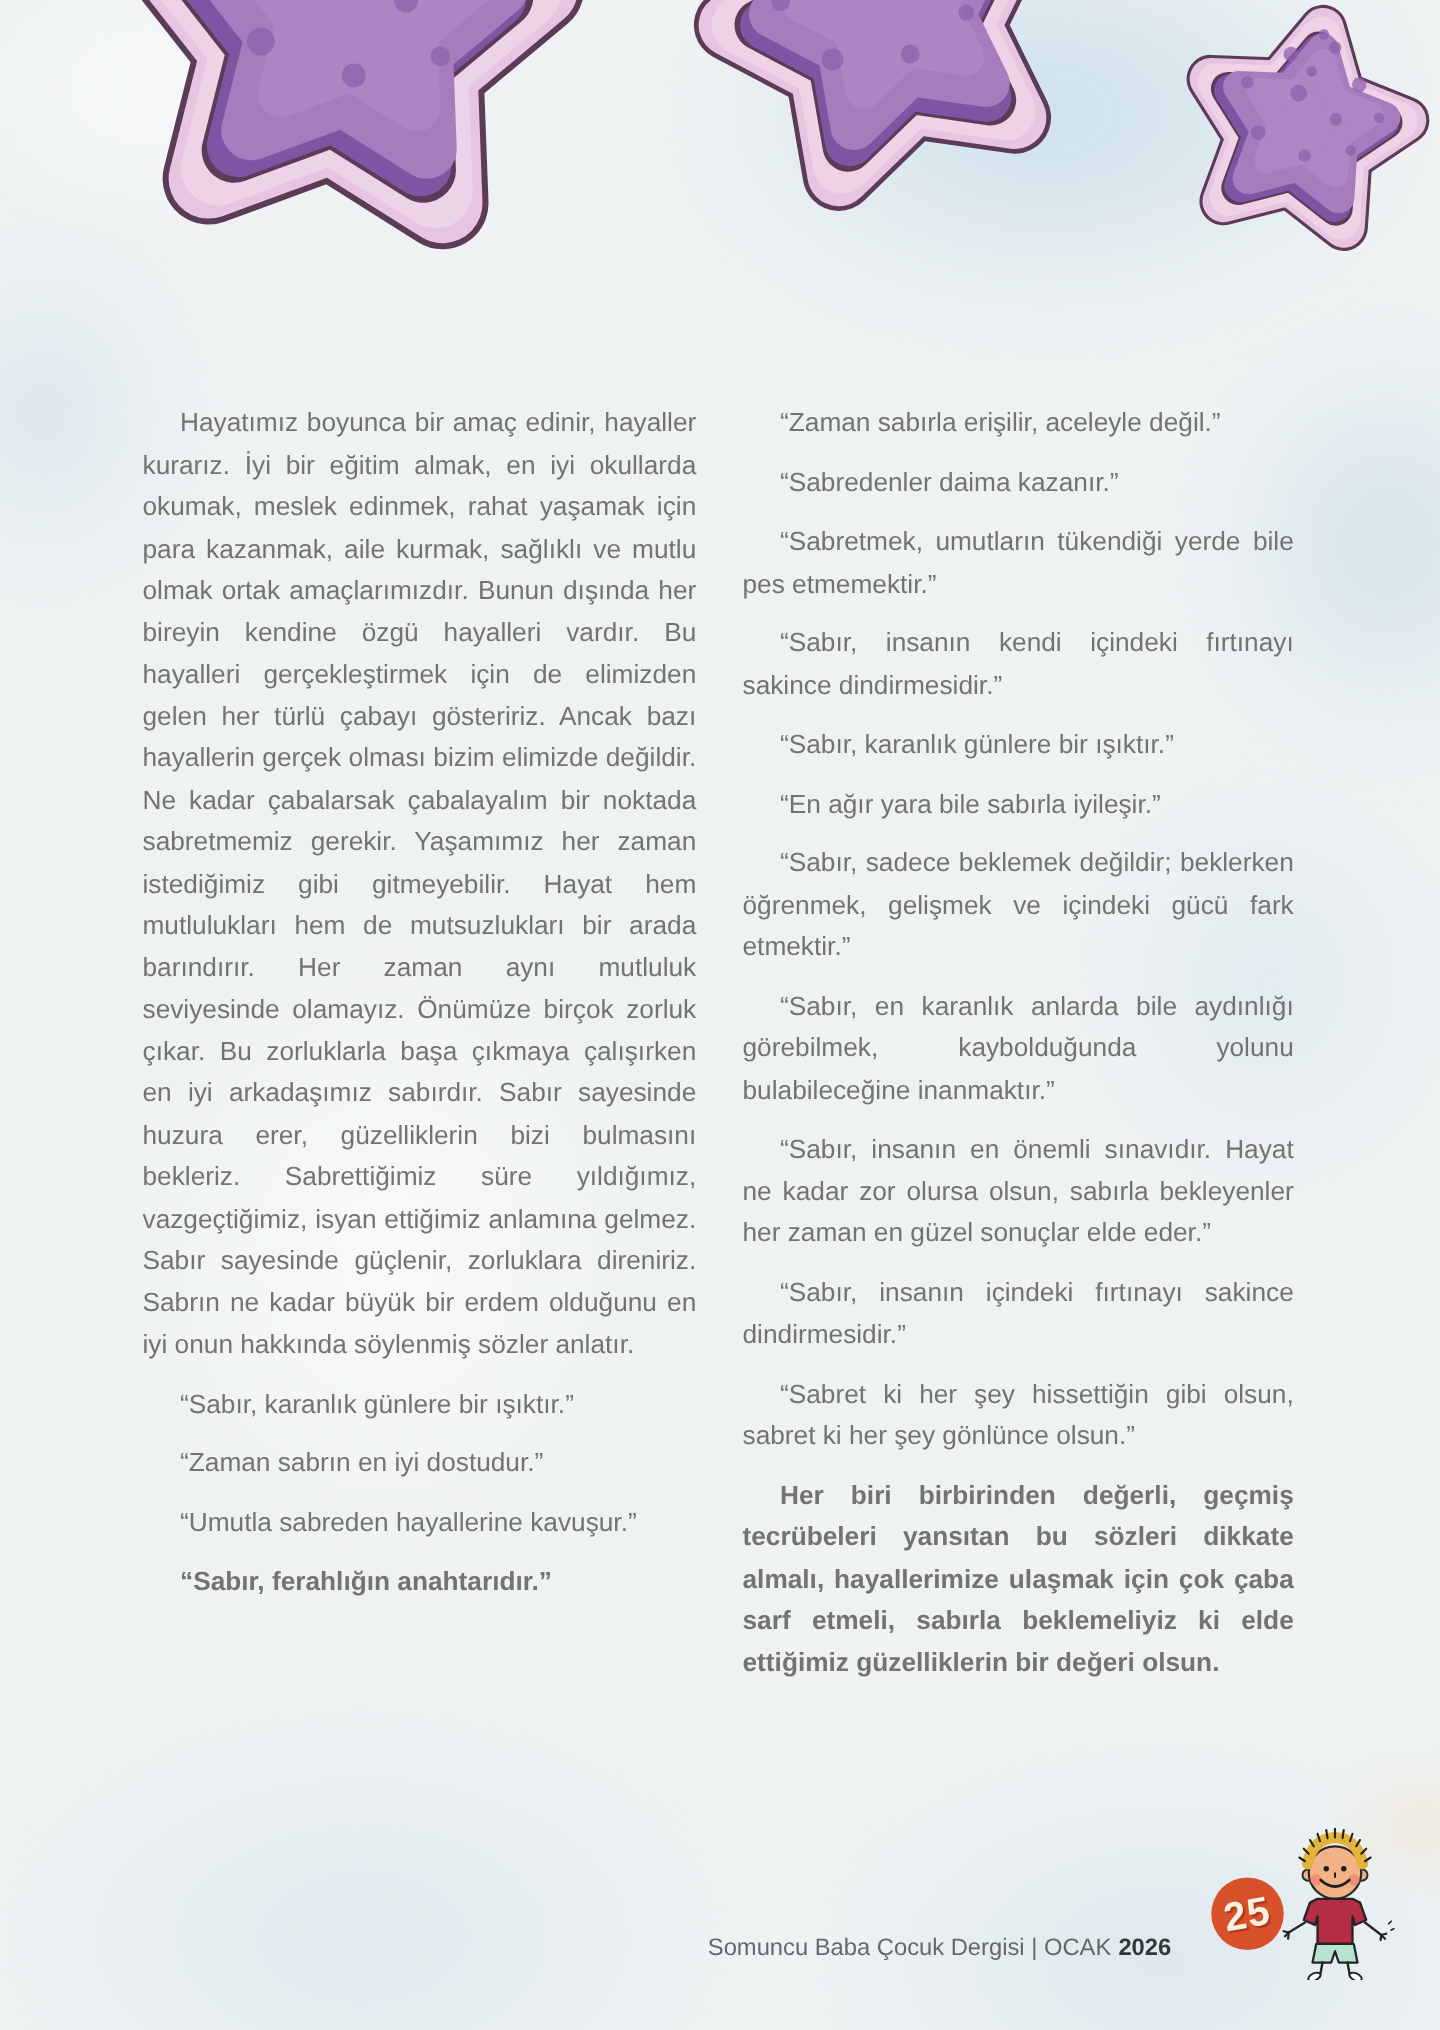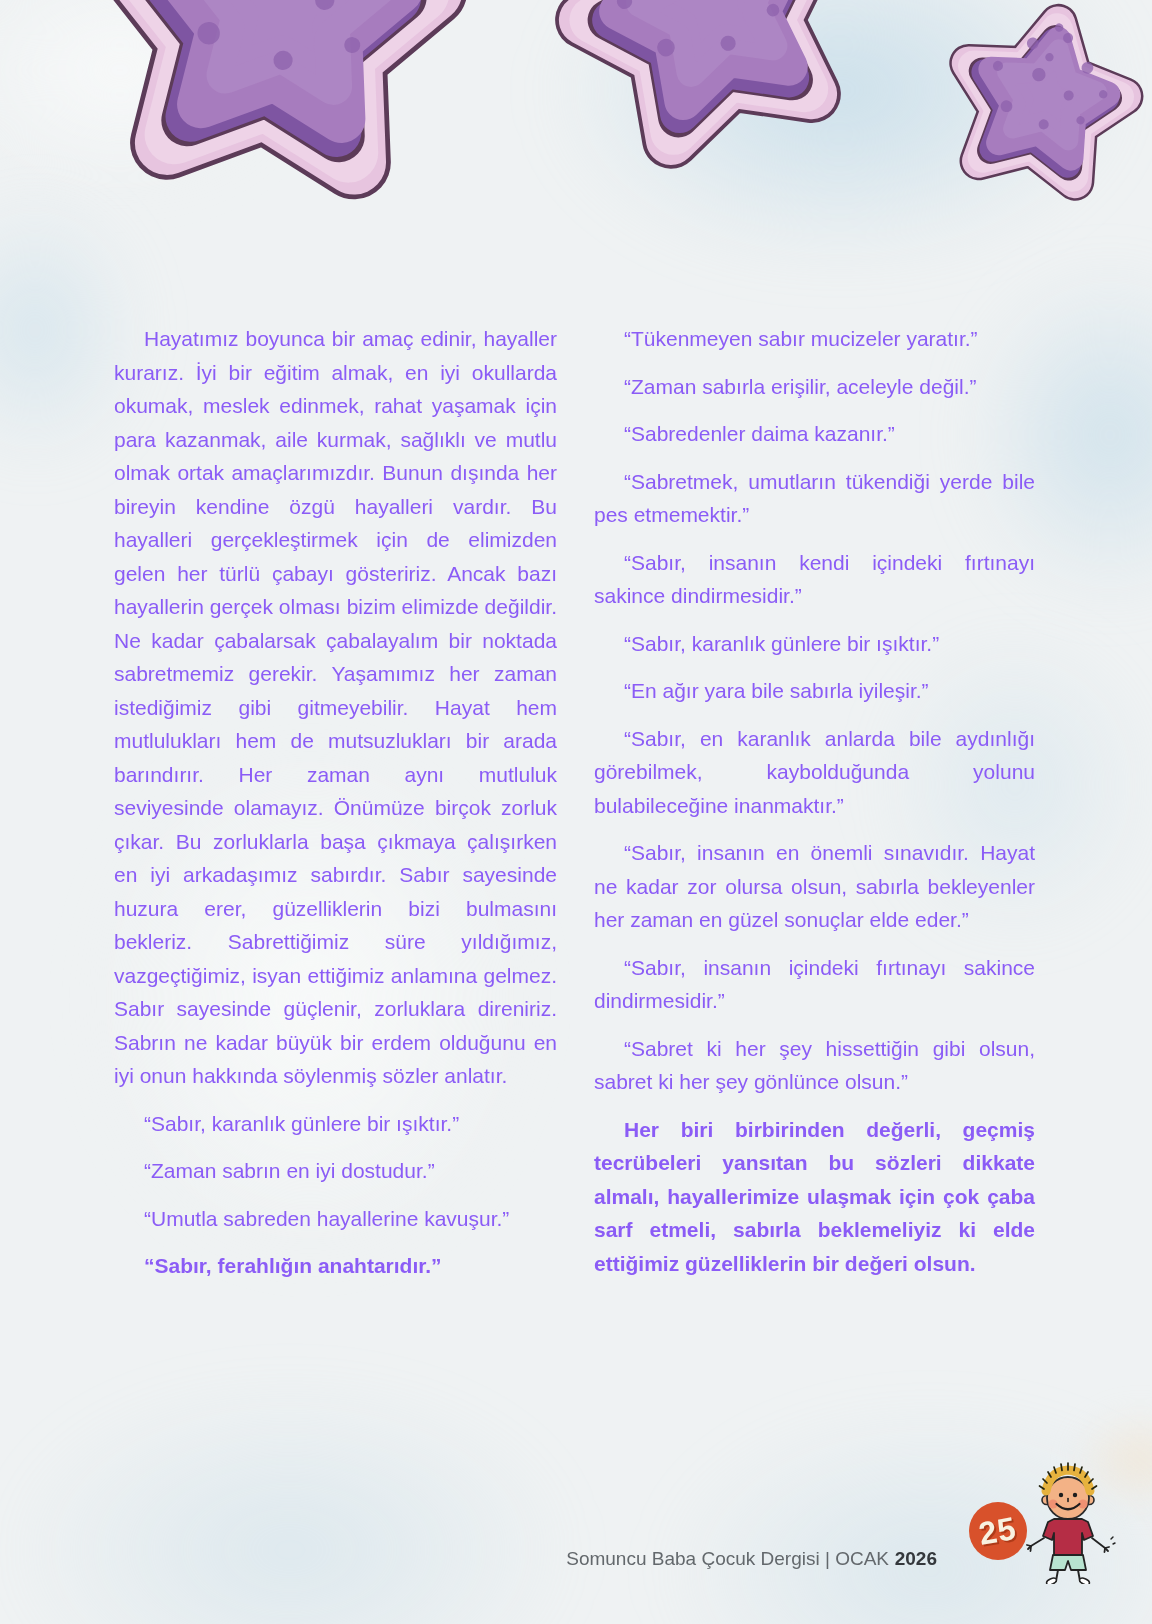--- a/index.html
+++ b/index.html
@@ -20,21 +20,21 @@
   .w8{left:40px;top:680px;width:540px;height:640px;background:radial-gradient(closest-side,rgba(252,253,252,.75),rgba(252,253,252,0) 80%);}
   .w9{left:-90px;top:-70px;width:420px;height:280px;background:radial-gradient(closest-side,rgba(250,251,251,.85),rgba(250,251,251,0) 80%);}
 
   
   .star{position:absolute;overflow:visible;}
   .star-1{left:58px;top:-192px;width:432px;height:432px;transform:rotate(6deg);}
   .star-2{left:540px;top:-150px;width:340px;height:340px;transform:rotate(-18deg);}
   .star-3{left:928px;top:-8px;width:226px;height:226px;transform:rotate(12deg);}
 
   
-  .col{position:absolute;top:322px;text-align:justify;font-size:21px;line-height:33.5px;color:#8b5cf6;}
+  .col{position:absolute;top:322px;text-align:justify;font-size:21px;line-height:33.5px;color:#737373;}
   .col-left{left:114px;width:443px;}
   .col-right{left:594px;width:441px;}
   .col p{margin:0 0 14px;text-indent:30px;}
   .col p:last-child{margin-bottom:0;font-weight:bold;}
 
   
   .credit{position:absolute;top:1529px;right:215px;font-size:19px;color:#63686c;white-space:nowrap;}
   .credit b{color:#34383c;font-weight:bold;margin-left:.3em;}
   .page-badge{position:absolute;left:969px;top:1502px;width:58px;height:58px;border-radius:50%;
     background:#d8512b;display:flex;align-items:center;justify-content:center;}
@@ -97,27 +97,27 @@
 
 <section class="col col-left">
   <p>Hayatımız boyunca bir amaç edinir, hayaller kurarız. İyi bir eğitim almak, en iyi okullarda okumak, meslek edinmek, rahat yaşamak için para kazanmak, aile kurmak, sağlıklı ve mutlu olmak ortak amaçlarımızdır. Bunun dışında her bireyin kendine özgü hayalleri vardır. Bu hayalleri gerçekleştirmek için de elimizden gelen her türlü çabayı gösteririz. Ancak bazı hayallerin gerçek olması bizim elimizde değildir. Ne kadar çabalarsak çabalayalım bir noktada sabretmemiz gerekir. Yaşamımız her zaman istediğimiz gibi gitmeyebilir. Hayat hem mutlulukları hem de mutsuzlukları bir arada barındırır. Her zaman aynı mutluluk seviyesinde olamayız. Önümüze birçok zorluk çıkar. Bu zorluklarla başa çıkmaya çalışırken en iyi arkadaşımız sabırdır. Sabır sayesinde huzura erer, güzelliklerin bizi bulmasını bekleriz. Sabrettiğimiz süre yıldığımız, vazgeçtiğimiz, isyan ettiğimiz anlamına gelmez. Sabır sayesinde güçlenir, zorluklara direniriz. Sabrın ne kadar büyük bir erdem olduğunu en iyi onun hakkında söylenmiş sözler anlatır.</p>
   <p>“Sabır, karanlık günlere bir ışıktır.”</p>
   <p>“Zaman sabrın en iyi dostudur.”</p>
   <p>“Umutla sabreden hayallerine kavuşur.”</p>
   <p>“Sabır, ferahlığın anahtarıdır.”</p>
 </section>
 
 <section class="col col-right">
-  <p>“Tükenmeyen sabır mucizeler yaratır.”</p>
   <p>“Zaman sabırla erişilir, aceleyle değil.”</p>
   <p>“Sabredenler daima kazanır.”</p>
   <p>“Sabretmek, umutların tükendiği yerde bile pes etmemektir.”</p>
   <p>“Sabır, insanın kendi içindeki fırtınayı sakince dindirmesidir.”</p>
   <p>“Sabır, karanlık günlere bir ışıktır.”</p>
   <p>“En ağır yara bile sabırla iyileşir.”</p>
+  <p>“Sabır, sadece beklemek değildir; beklerken öğrenmek, gelişmek ve içindeki gücü fark etmektir.”</p>
   <p>“Sabır, en karanlık anlarda bile aydınlığı görebilmek, kaybolduğunda yolunu bulabileceğine inanmaktır.”</p>
   <p>“Sabır, insanın en önemli sınavıdır. Hayat ne kadar zor olursa olsun, sabırla bekleyenler her zaman en güzel sonuçlar elde eder.”</p>
   <p>“Sabır, insanın içindeki fırtınayı sakince dindirmesidir.”</p>
   <p>“Sabret ki her şey hissettiğin gibi olsun, sabret ki her şey gönlünce olsun.”</p>
   <p>Her biri birbirinden değerli, geçmiş tecrübeleri yansıtan bu sözleri dikkate almalı, hayallerimize ulaşmak için çok çaba sarf etmeli, sabırla beklemeliyiz ki elde ettiğimiz güzelliklerin bir değeri olsun.</p>
 </section>
 
 <p class="credit"><span>Somuncu Baba Çocuk Dergisi | OCAK</span><b>2026</b></p>
 
 <div class="page-badge">

